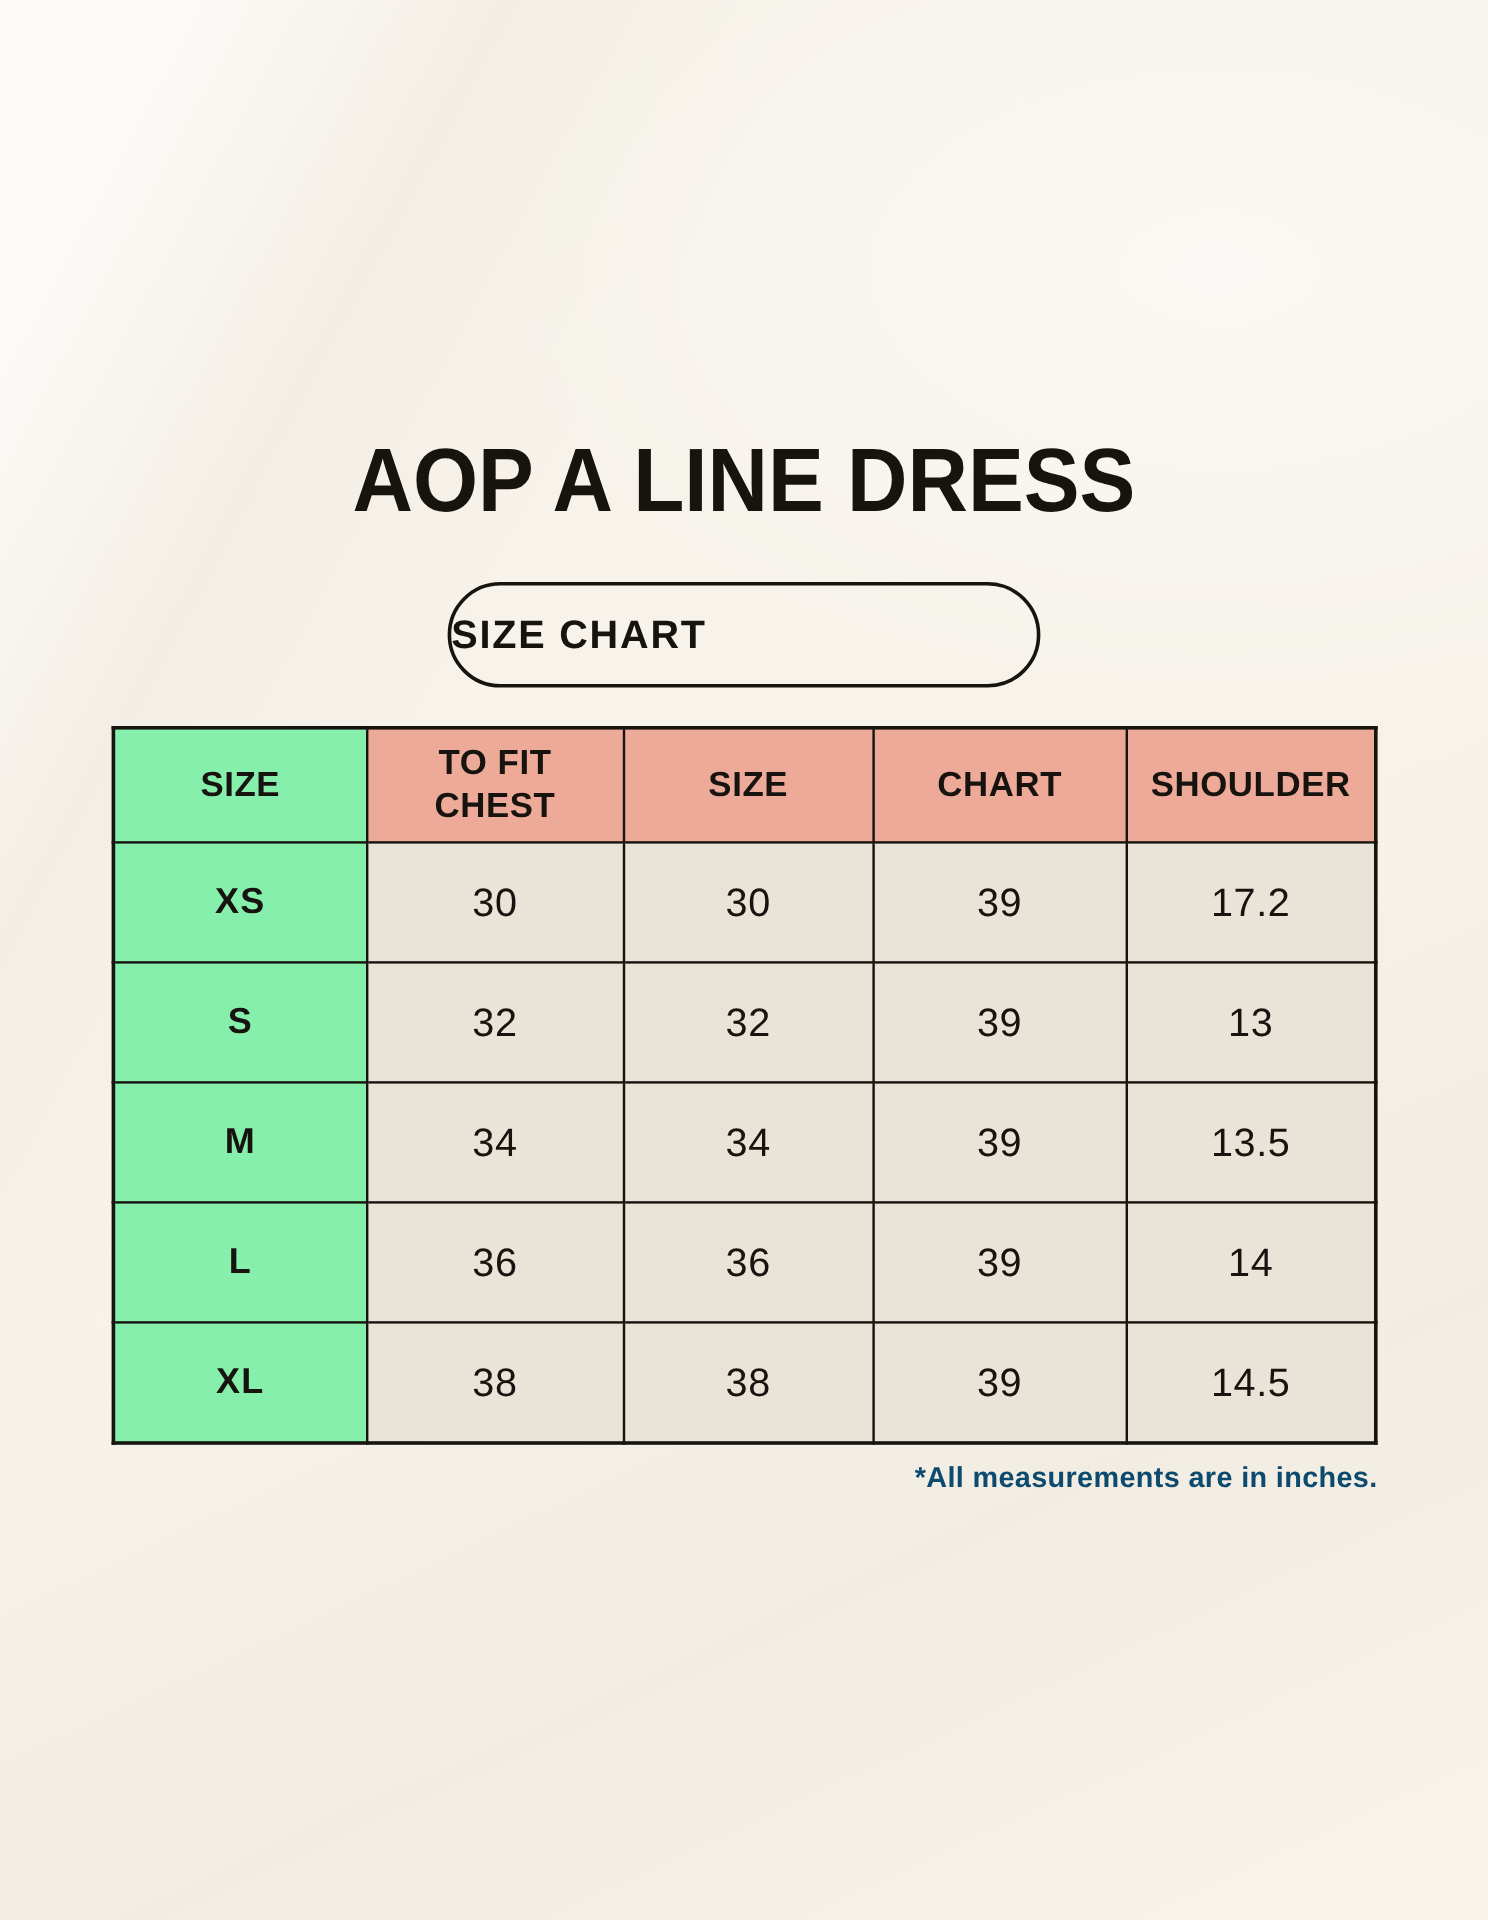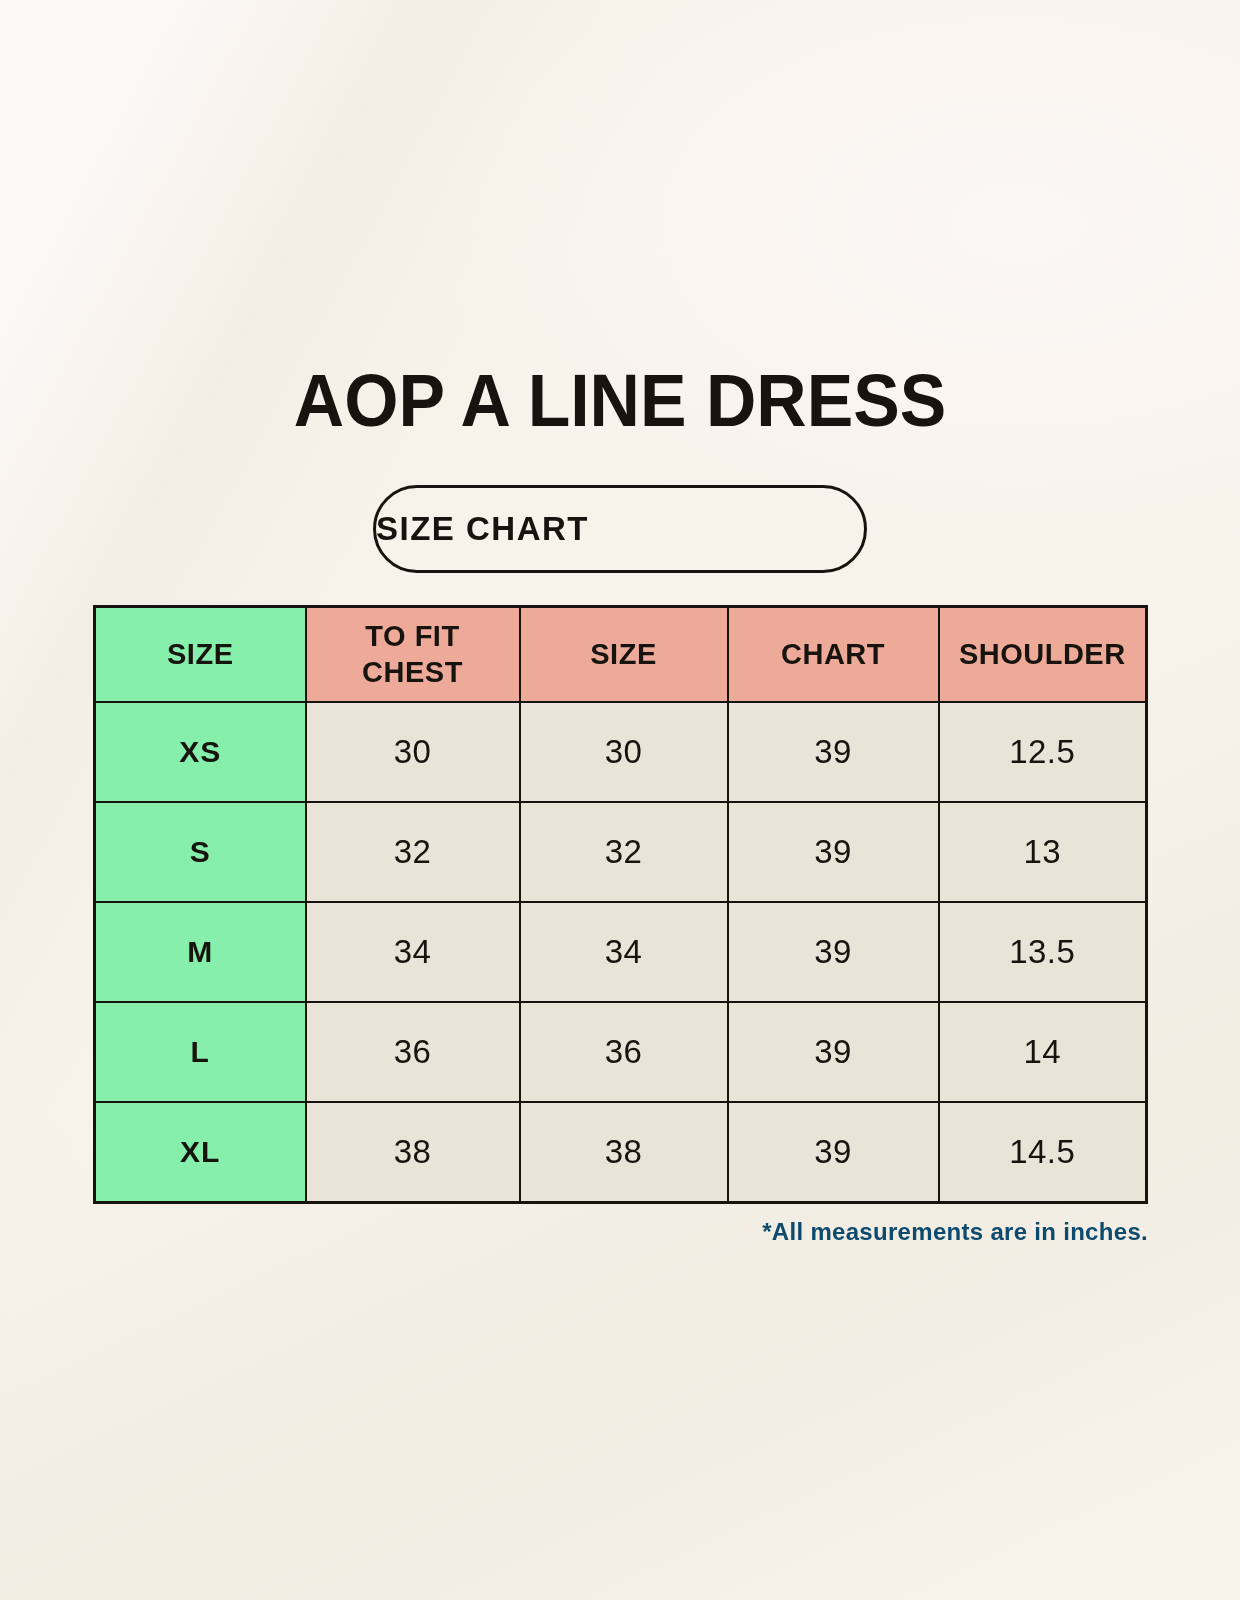--- a/index.html
+++ b/index.html
@@ -152,21 +152,21 @@
         <th class="col-header cell-pink">CHART</th>
         <th class="col-header cell-pink">SHOULDER</th>
       </tr>
     </thead>
     <tbody>
       <tr>
         <th class="row-header cell-gray">XS</th>
         <td class="value-cell cell-cream">30</td>
         <td class="value-cell cell-cream">30</td>
         <td class="value-cell cell-cream">39</td>
-        <td class="value-cell cell-cream">12.5</td>
+        <td class="value-cell cell-cream">17.2</td>
       </tr>
       <tr>
         <th class="row-header cell-gray">S</th>
         <td class="value-cell cell-cream">32</td>
         <td class="value-cell cell-cream">32</td>
         <td class="value-cell cell-cream">39</td>
         <td class="value-cell cell-cream">13</td>
       </tr>
       <tr>
         <th class="row-header cell-gray">M</th>

